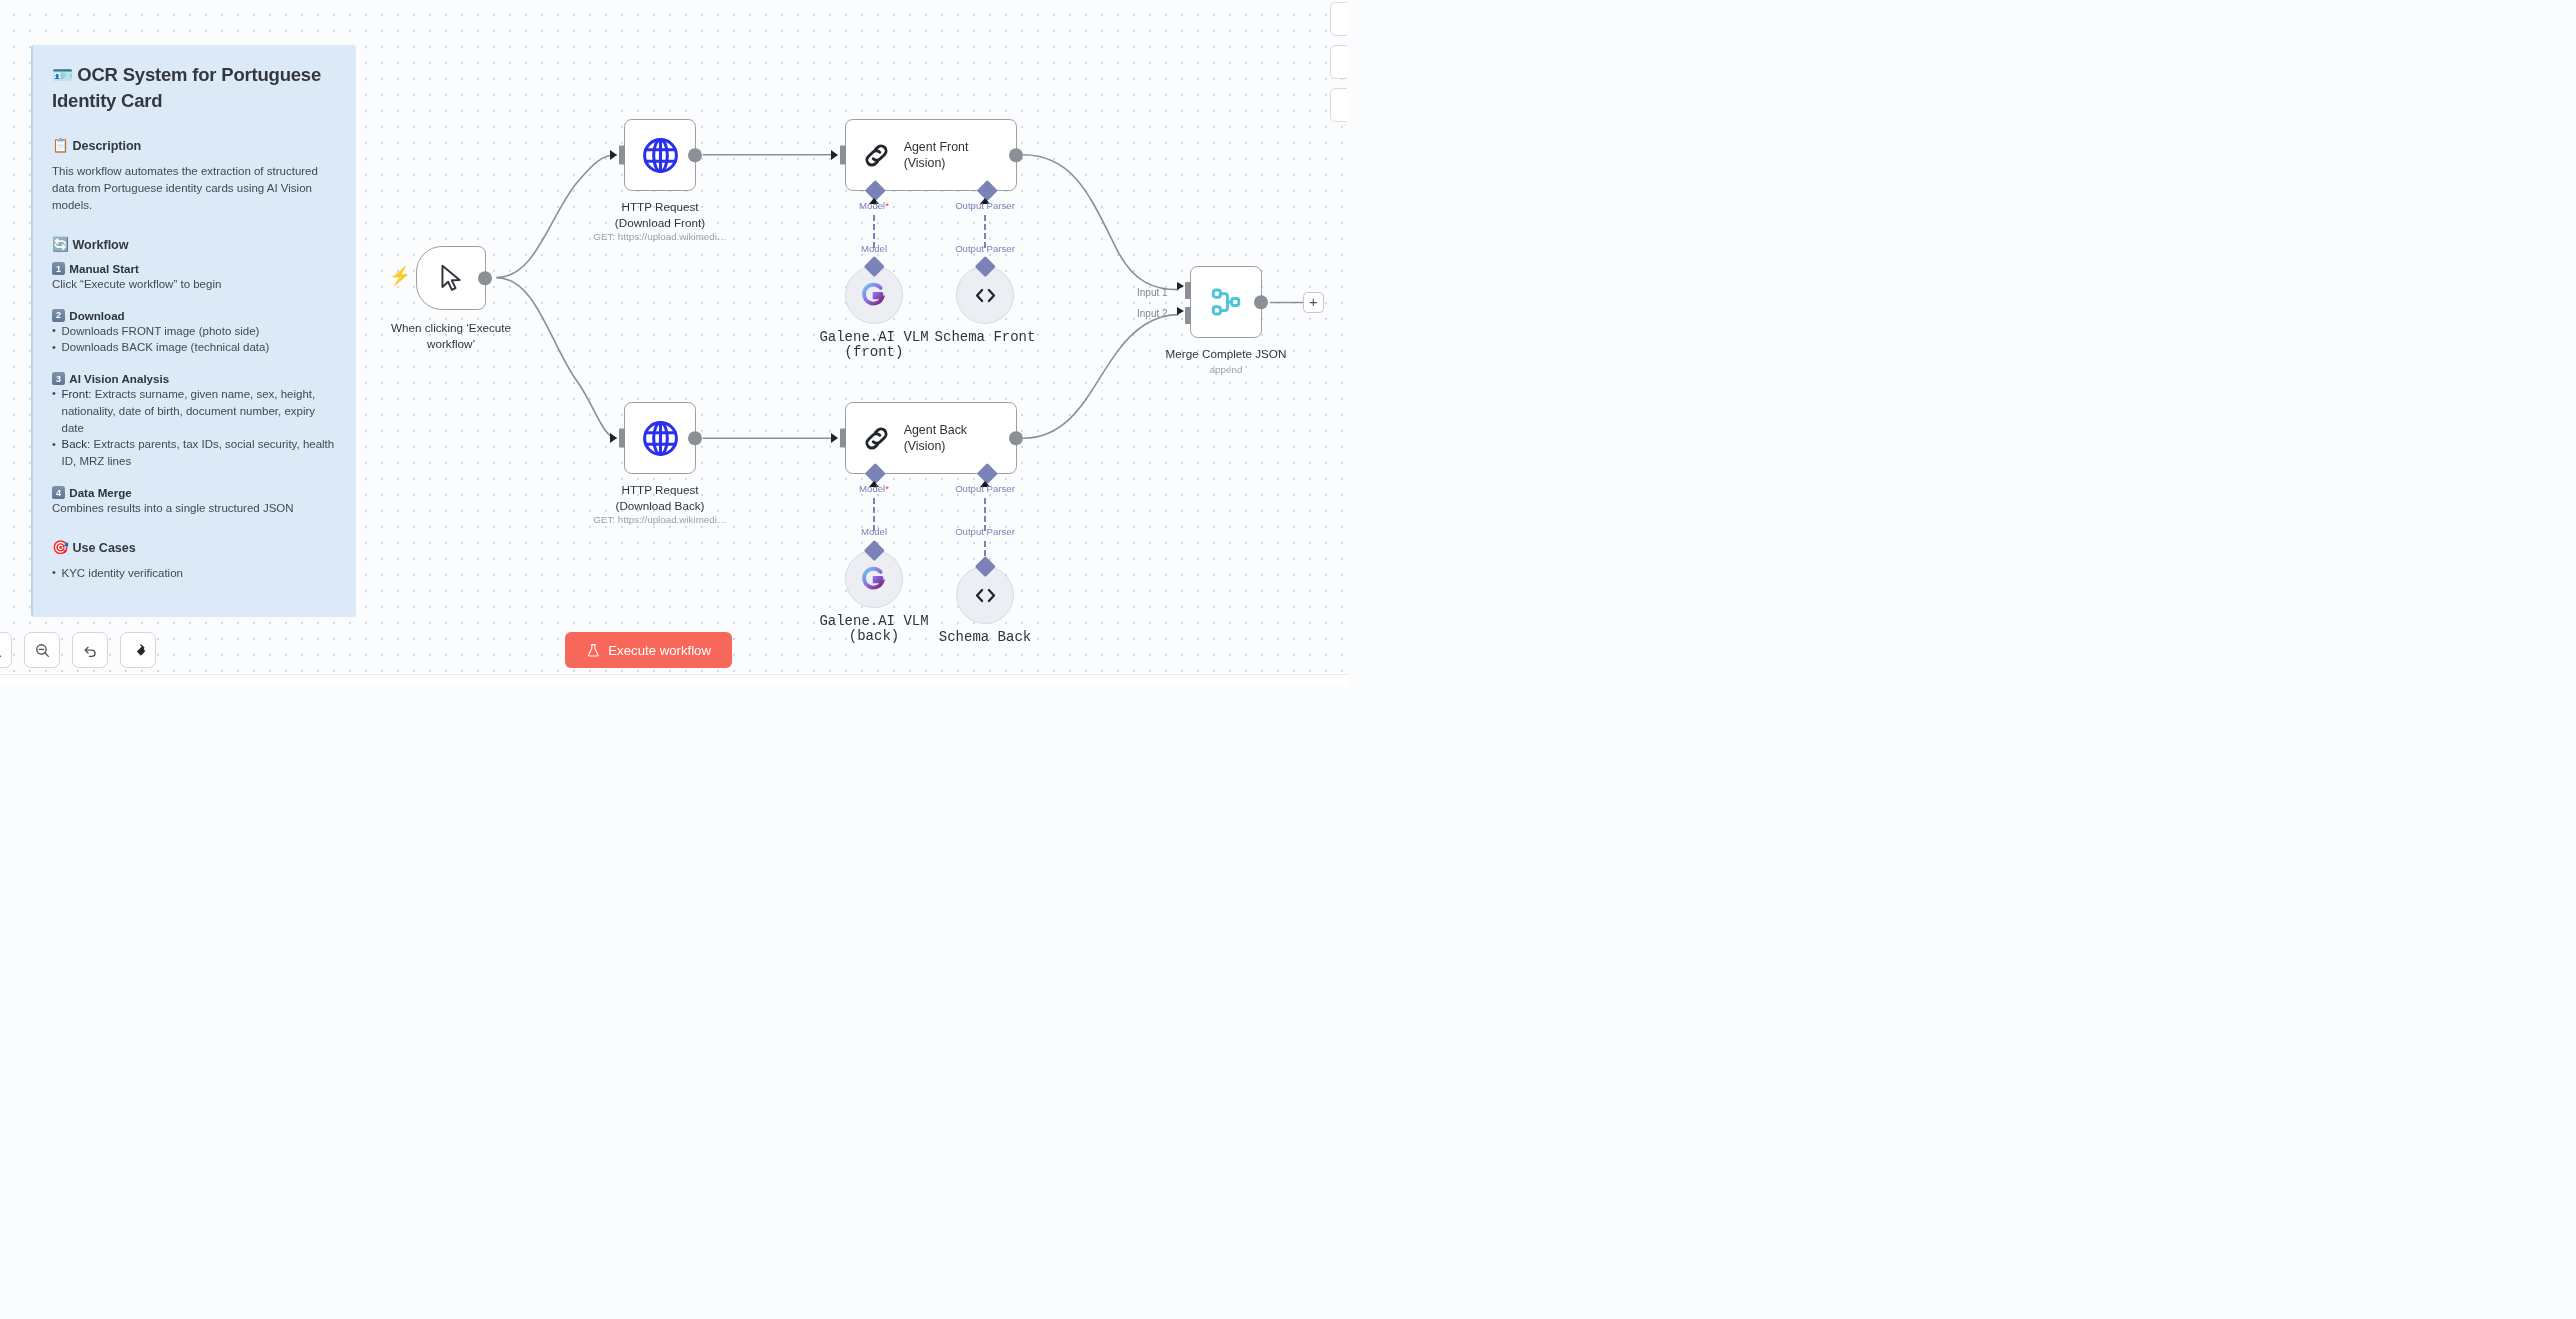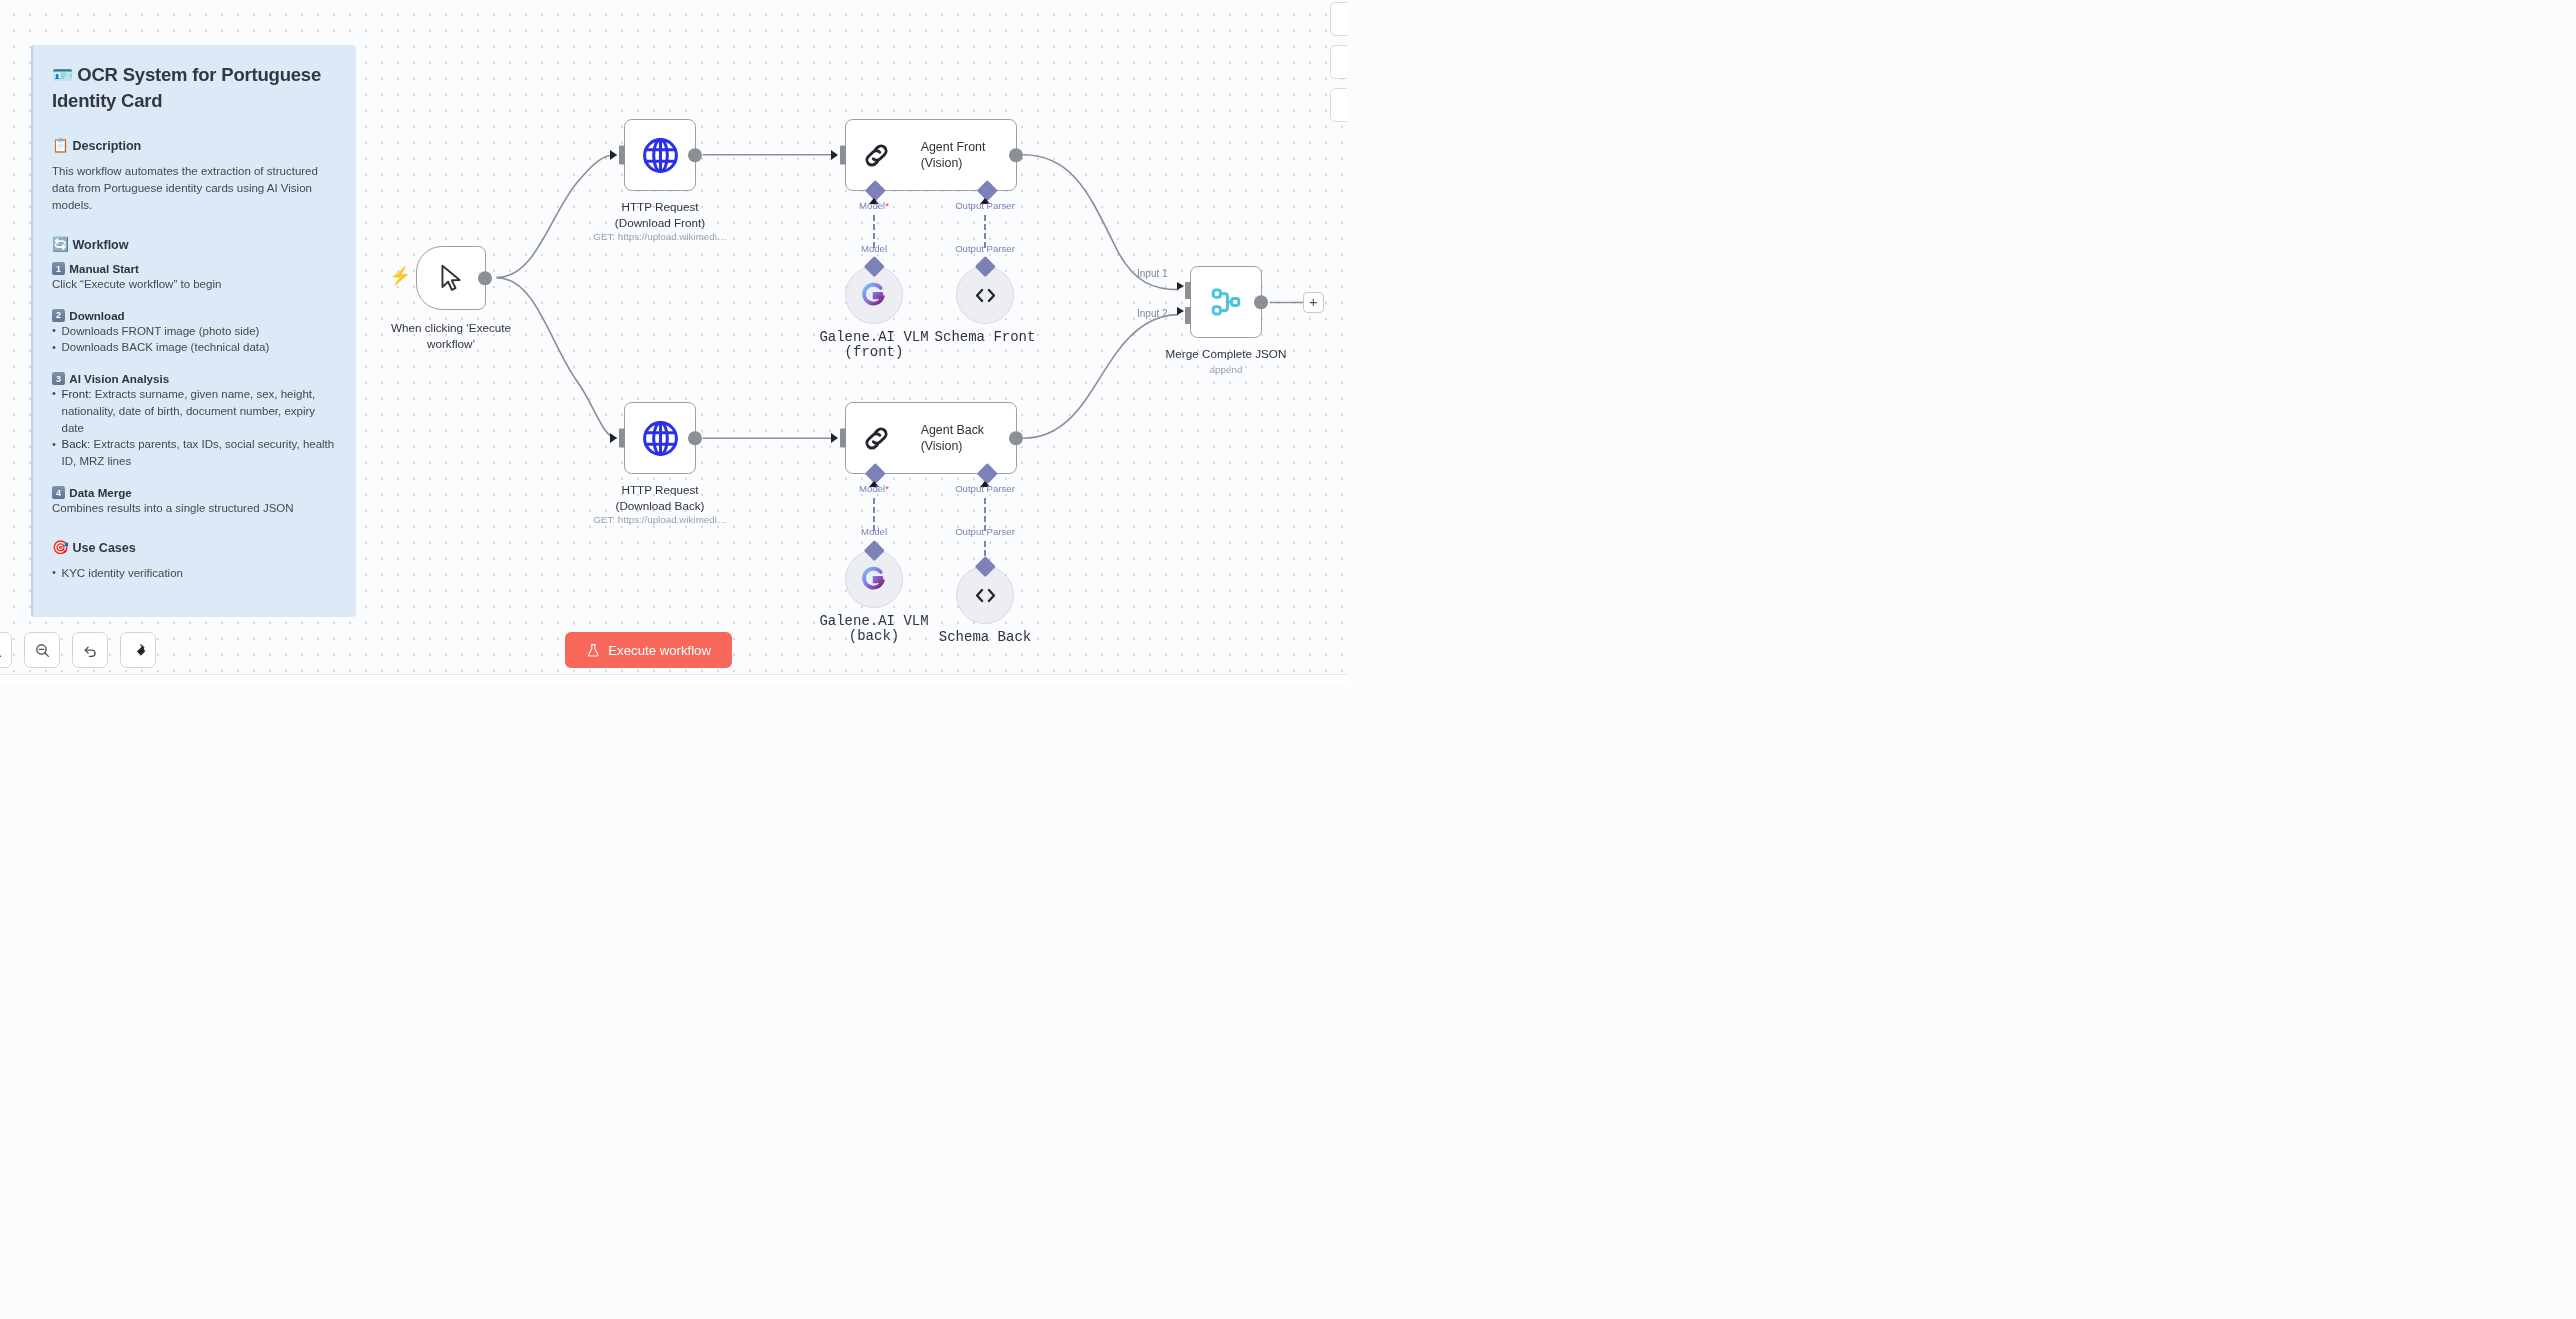--- a/index.html
+++ b/index.html
@@ -108,21 +108,21 @@
     position: absolute; left: 389px; top: 267px;
     font-size: 18px; color: #ff6d5a; line-height: 1;
   }
 
   
   .http-node .node-box { width: 72px; height: 72px; justify-content: center; }
 
   
   .agent-node .node-box {
     width: 172px; height: 72px;
-    padding-left: 13.7px; gap: 28px;
+    padding-left: 13.7px; gap: 11px;
   }
   .agent-name { font-size: 12.4px; color: #2d3138; line-height: 16px; }
 
   
   #merge-node .node-box { width: 72px; height: 72px; justify-content: center; }
 
   
   .in-port {
     position: absolute; left: -6px; top: 50%;
     transform: translateY(-50%);
@@ -502,21 +502,21 @@
       <div class="merge-port" style="top:40px;"></div>
       <svg width="34" height="34" viewBox="0 0 24 24">
         <rect x="3" y="3.6" width="5" height="5" rx="1.6" fill="none" stroke="#4ec3d9" stroke-width="2.1"></rect>
         <rect x="3" y="15.4" width="5" height="5" rx="1.6" fill="none" stroke="#4ec3d9" stroke-width="2.1"></rect>
         <rect x="16" y="9.5" width="5" height="5" rx="1.6" fill="none" stroke="#4ec3d9" stroke-width="2.1"></rect>
         <path d="M8 6.1 L11.5 6.1 Q13 6.1 13 8 L13 16 Q13 18 11.5 18 L8 18" fill="none" stroke="#4ec3d9" stroke-width="2.1"></path>
         <path d="M13 12 L16 12" fill="none" stroke="#4ec3d9" stroke-width="2.1"></path>
       </svg>
       <div class="out-port"></div>
     </div>
-    <div class="merge-in-label" style="left:-53px; top:2px;">Input 1</div>
+    <div class="merge-in-label" style="left:-53px; top:21px;">Input 1</div>
     <div class="merge-in-label" style="left:-53px; top:42px;">Input 2</div>
     <div class="node-label" style="top:80px;">Merge Complete JSON</div>
     <div class="node-sub" style="top:98px;">append</div>
   </div>
 
   <div id="plus-btn">+</div>
 
   <div id="toolbar">
     <div class="tool-btn" id="tool-first">
       <svg width="17" height="17" viewBox="0 0 24 24">

